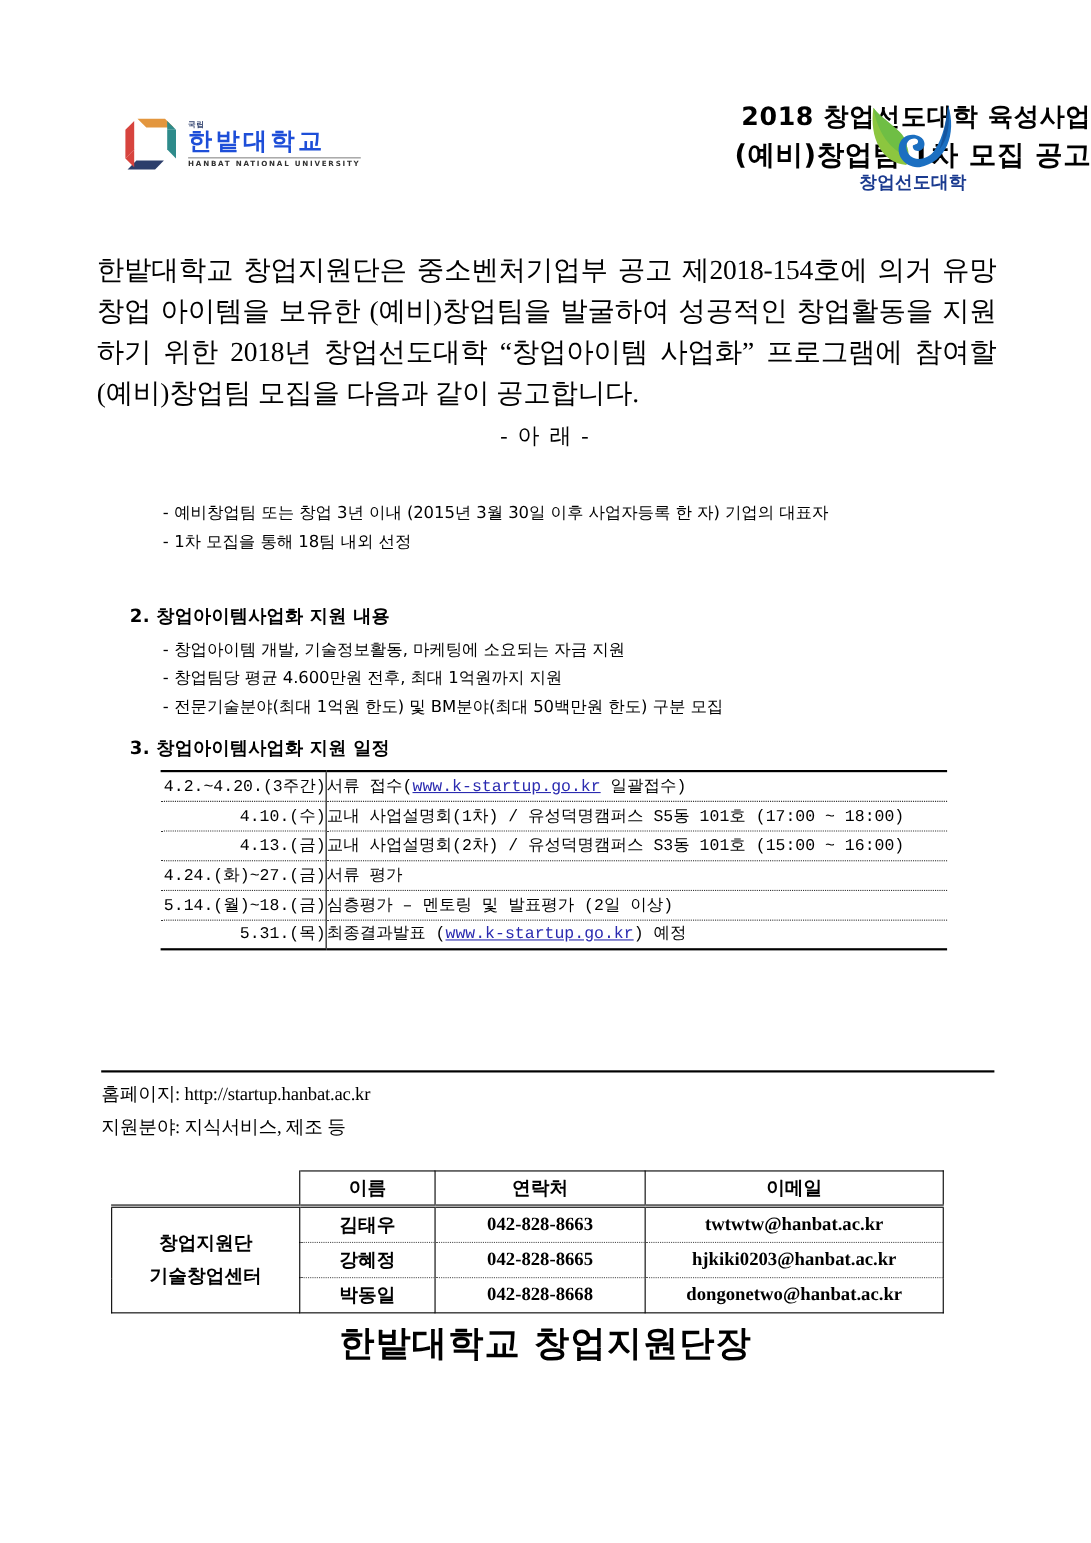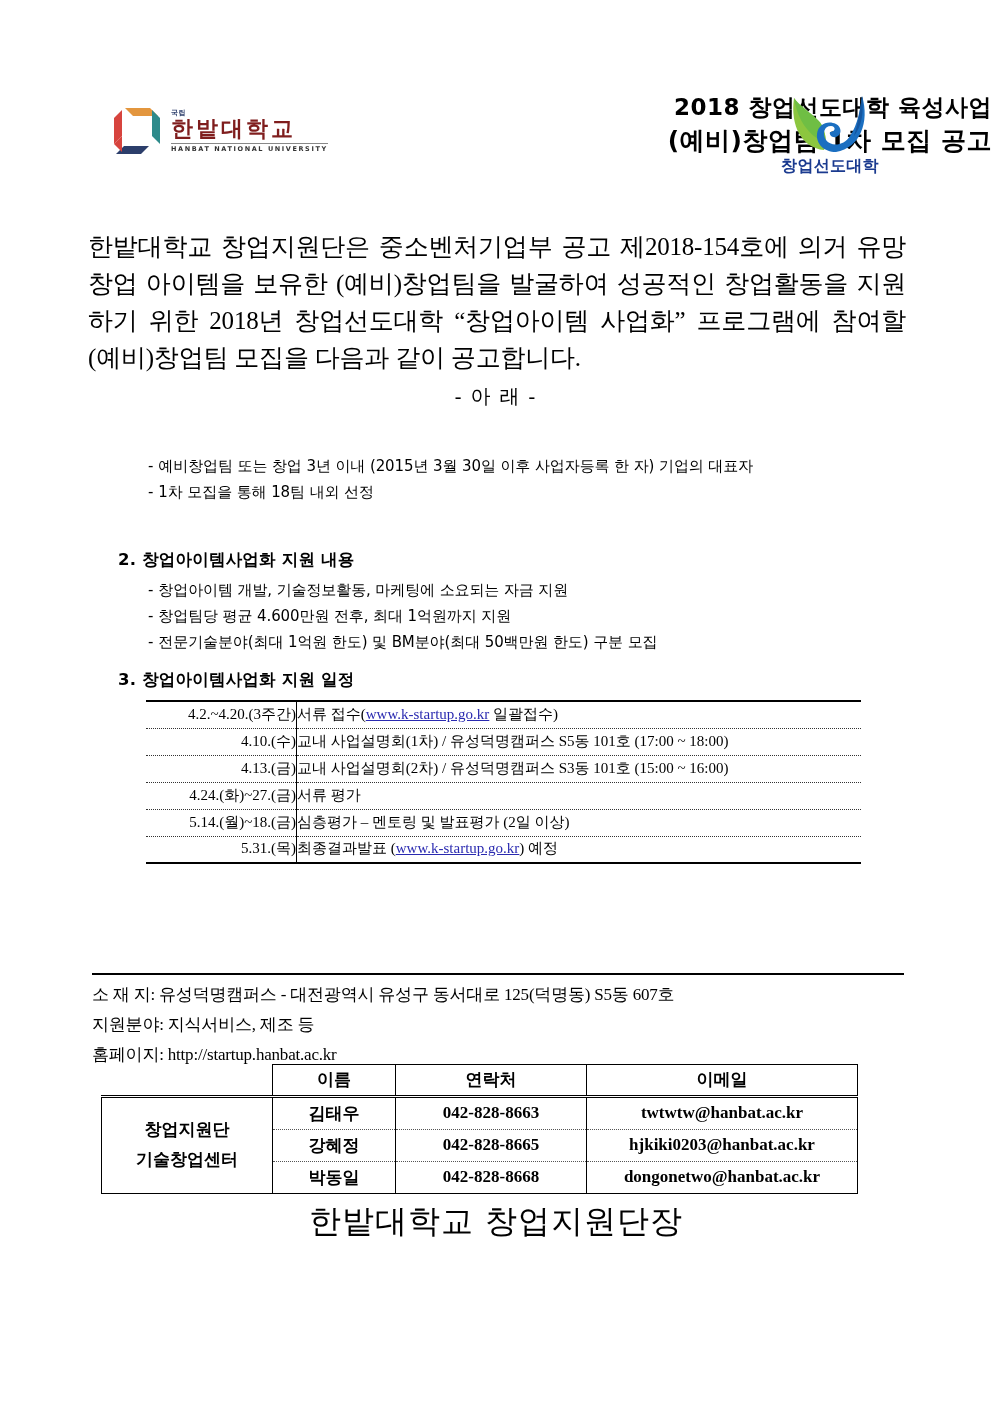--- a/index.html
+++ b/index.html
@@ -37,21 +37,21 @@
     height: 50px;
     position: relative;
     transform: rotate(0deg);
   }
   .uni-wordmark { display: flex; flex-direction: column; line-height: 1; }
   .uni-kr {
     font-family: "DejaVu Sans", sans-serif;
     font-size: 22px;
     font-weight: 700;
     letter-spacing: 3px;
-    color: #7f1d1d;
+    color: #1d4ed8;
   }
   .uni-kr-sup {
     font-family: "DejaVu Sans", sans-serif;
     font-size: 7px;
     font-weight: 700;
     color: #2C3E6B;
     margin-bottom: 1px;
     letter-spacing: 0.5px;
   }
   .uni-en {
@@ -154,21 +154,21 @@
   
   .sched-wrap {
     position: absolute;
     left: 146px;
     top: 700px;
     width: 715px;
   }
   table.sched {
     width: 100%;
     border-collapse: collapse;
-    font-family: Liberation Serif, serif;
+    font-family: Liberation Mono, monospace;
     font-size: 15px;
   }
   table.sched tr { height: 27px; }
   table.sched td {
     border-bottom: 1px dotted #333;
     padding: 1px 0 2px 0;
     vertical-align: middle;
   }
   table.sched tr:first-child td { border-top: 2px solid #000; }
   table.sched tr:last-child td { border-bottom: 2px solid #000; }
@@ -249,21 +249,21 @@
   table.contact td.c-phone { width: 190px; }
 
   
   .signature {
     position: absolute;
     left: 0; right: 0;
     top: 1200px;
     text-align: center;
     font-family: "DejaVu Sans", sans-serif;
     font-size: 32px;
-    font-weight: 400;
+    font-weight: 700;
     letter-spacing: 1px;
   }
 </style>
 </head>
 <body>
 
 <div class="header">
 
   <div class="logo-left">
     <div class="pinwheel">
@@ -367,23 +367,22 @@
       <tr>
         <td class="date">5.31.(목)</td>
         <td class="desc"><span>최종결과발표 (</span><a class="lnk" href="#">www.k-startup.go.kr</a><span>) 예정</span></td>
       </tr>
     </tbody>
   </table>
 </div>
 
 <div class="foot-rule"></div>
 <div class="foot-info">
-  <div>소 재 지:  유성덕명캠퍼스 - 대전광역시 유성구 동서대로 125(덕명동) S5동 607호</div>
+  <div>홈페이지: http://startup.hanbat.ac.kr</div>
   <div>지원분야: 지식서비스, 제조 등</div>
-  <div>홈페이지: http://startup.hanbat.ac.kr</div>
 </div>
 
 <div class="contact-wrap">
   <table class="contact">
     <thead>
       <tr>
         <th class="blank"></th>
         <th>이름</th>
         <th>연락처</th>
         <th>이메일</th>

